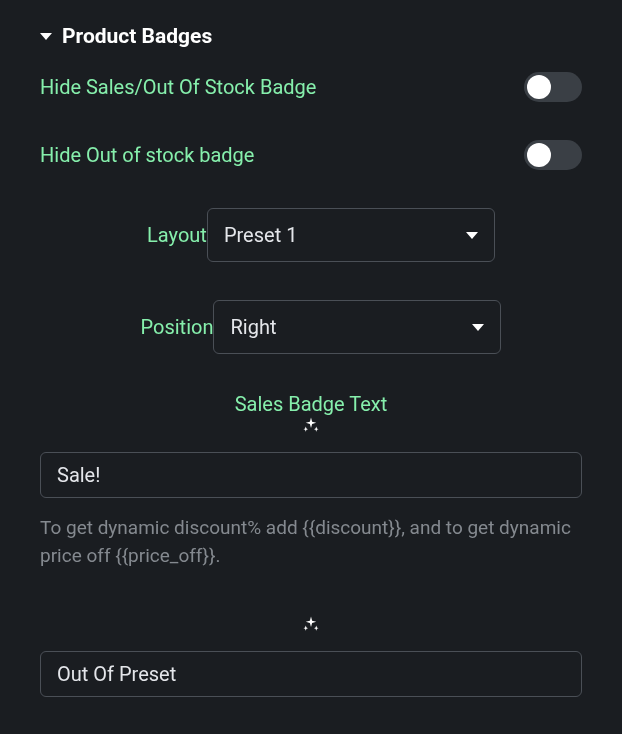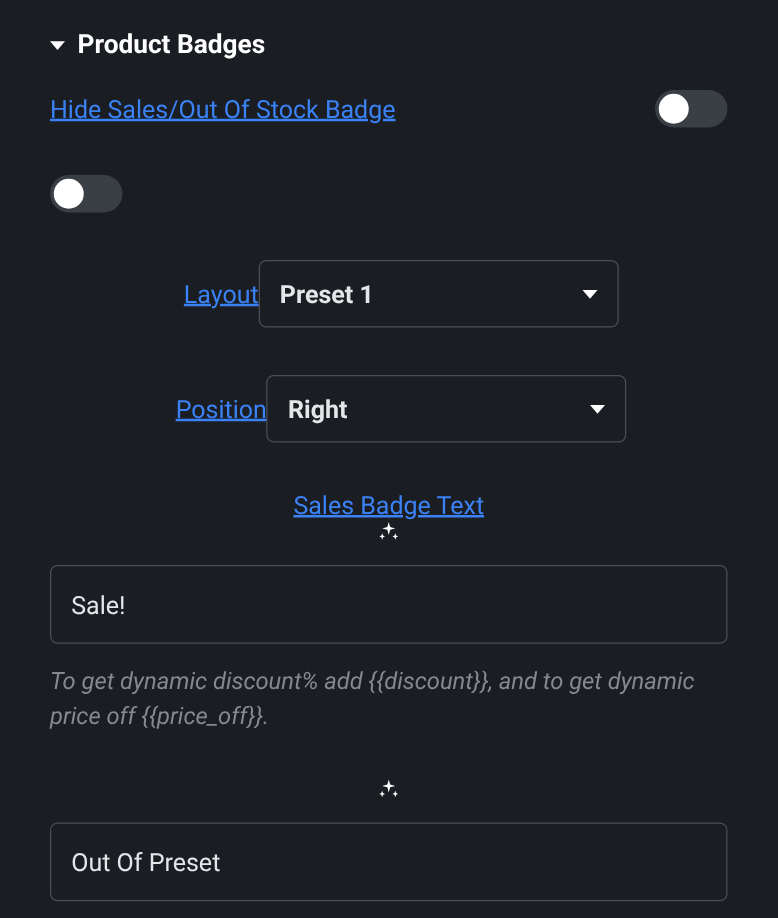--- a/index.html
+++ b/index.html
@@ -40,23 +40,22 @@
       margin-bottom: 38px;
     }
     .row-select {
       display: flex;
       align-items: center;
       justify-content: center;
       padding: 0 0 0 20px;
       margin-bottom: 38px;
     }
     .label {
-      color: #3b82f6;
+      color: #86efac;
       font-size: 20px;
-      text-decoration: underline;
     }
     .toggle {
       position: relative;
       width: 58px;
       height: 30px;
       background: #3a3f45;
       border-radius: 30px;
       cursor: pointer;
       flex-shrink: 0;
     }
@@ -78,21 +77,20 @@
       display: flex;
       align-items: center;
       justify-content: space-between;
       padding: 0 16px;
       cursor: pointer;
       flex-shrink: 0;
     }
     .select-value {
       color: #e4e6ea;
       font-size: 20px;
-      font-weight: bold;
     }
     .select-caret {
       width: 0;
       height: 0;
       border-left: 6px solid transparent;
       border-right: 6px solid transparent;
       border-top: 7px solid #ffffff;
     }
     .label-row {
       display: flex;
@@ -101,56 +99,56 @@
       padding: 0 20px;
       margin-bottom: 18px;
       flex-direction: column;
     }
     .sparkle {
       color: #ffffff;
       flex-shrink: 0;
     }
     .text-input {
       margin: 0 20px;
-      height: 63px;
+      height: 46px;
       background: transparent;
       border: 1px solid #4a4f56;
       border-radius: 6px;
       display: flex;
       align-items: center;
       padding: 0 16px;
       color: #e4e6ea;
       font-size: 20px;
       cursor: text;
     }
     .help-text {
       padding: 16px 20px 0 20px;
       color: #84898f;
       font-size: 19px;
-      font-style: italic;
       line-height: 1.45;
-      margin-bottom: 36px;
+      margin-bottom: 46px;
     }
   </style>
 </head>
 <body>
 
 <div class="section-header">
   <div class="chevron"></div>
   <div class="section-title">Product Badges</div>
 </div>
 
 <div class="row">
   <div class="label">Hide Sales/Out Of Stock Badge</div>
   <div class="toggle">
     <div class="toggle-knob"></div>
   </div>
 </div>
 
 <div class="row">
+  <div class="label">Hide Out of stock badge</div>
   <div class="toggle">
     <div class="toggle-knob"></div>
   </div>
 </div>
 
 <div class="row-select">
   <div class="label">Layout</div>
   <div class="select">
     <span class="select-value">Preset 1</span>
     <div class="select-caret"></div>

